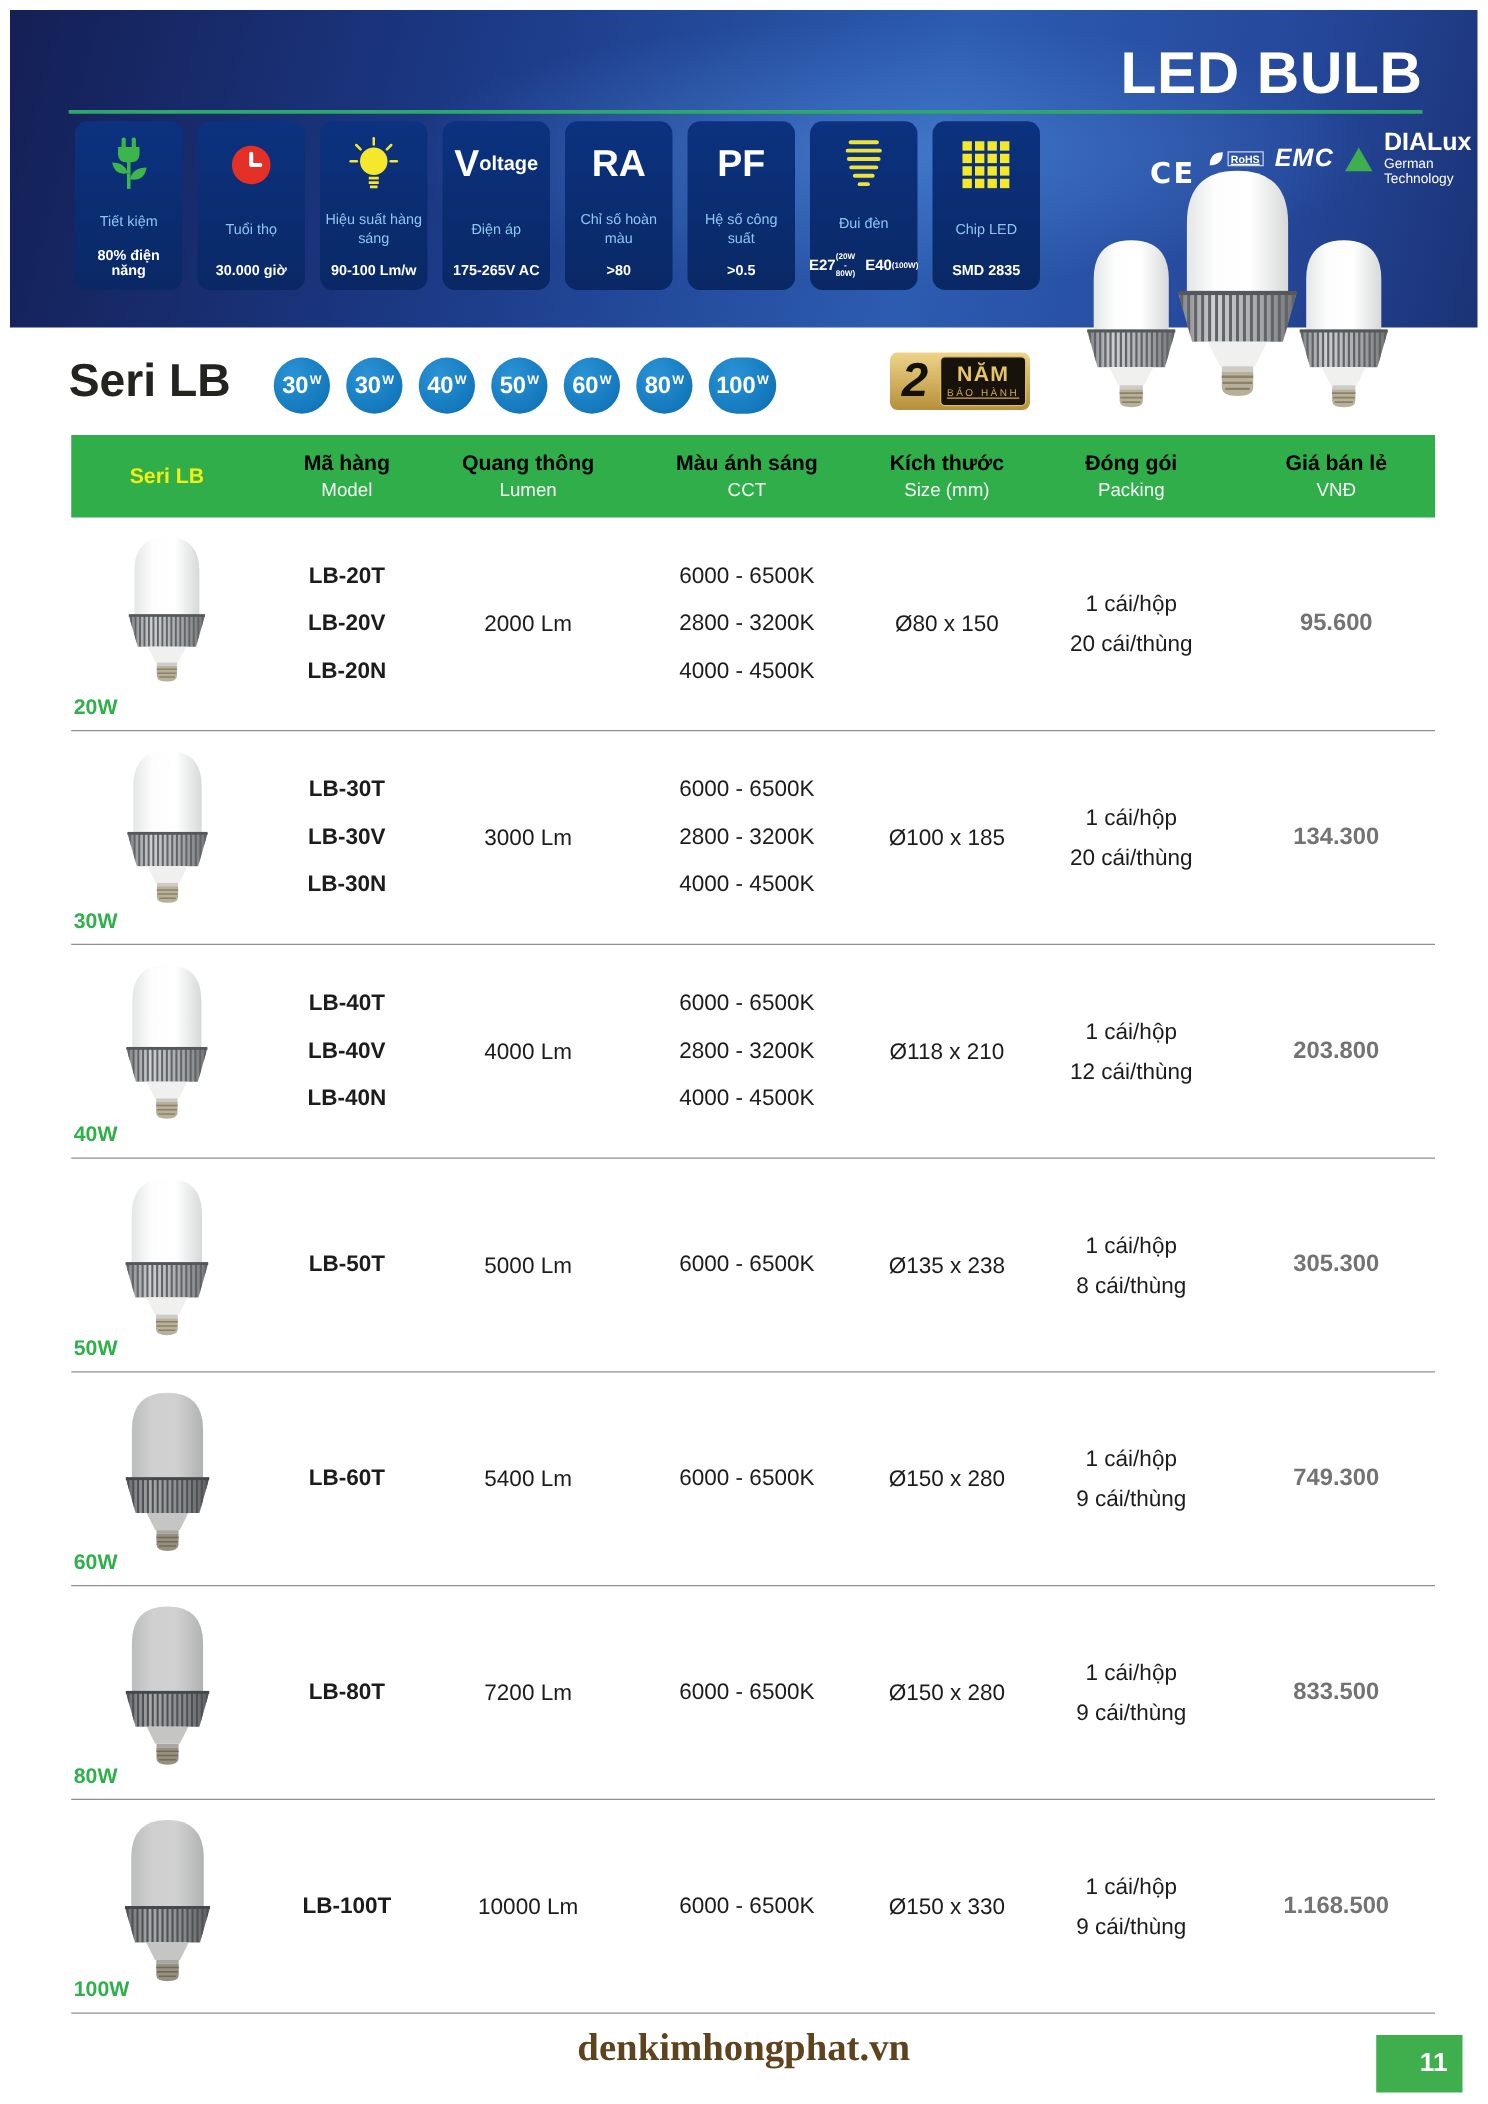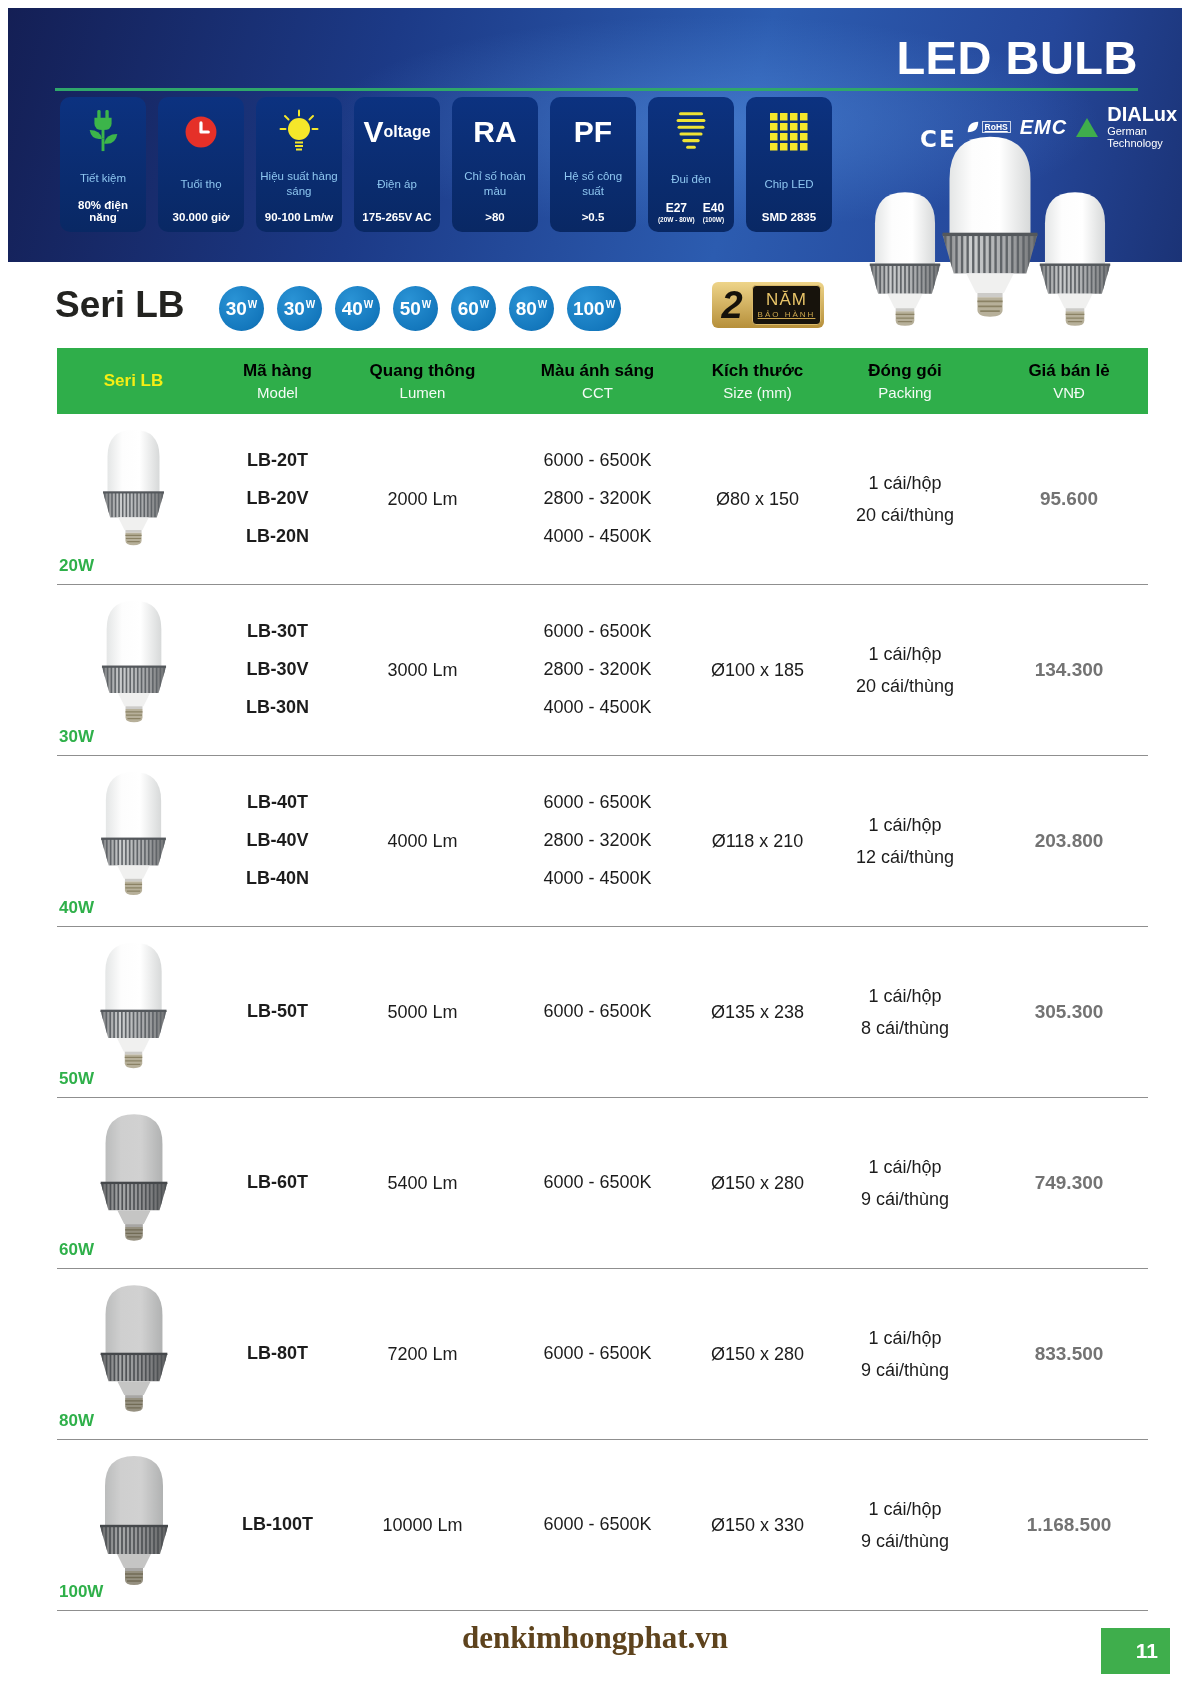--- a/index.html
+++ b/index.html
@@ -17,21 +17,21 @@
   .feature-cards{position:absolute;left:52px;top:89px;display:flex;gap:12px;}
   .feature-card{width:86px;height:135px;background:linear-gradient(180deg,#0c3280,#092864);
     border-radius:10px;display:flex;flex-direction:column;align-items:center;
     padding:10px 4px 9px 4px;box-sizing:border-box;}
   .feature-icon{height:50px;display:flex;align-items:center;justify-content:center;color:#fff;}
   .feature-heading-big{font-size:30px;font-weight:800;color:#fff;line-height:1;}
   .feature-heading-rest{font-size:16px;font-weight:800;color:#fff;}
   .feature-label{color:#8ec6f0;font-size:11.5px;line-height:1.3;text-align:center;flex:1;
     display:flex;align-items:center;justify-content:center;}
   .feature-value{color:#fff;font-size:11.5px;font-weight:bold;text-align:center;display:flex;justify-content:center;}
-  .socket{display:flex;flex-direction:column;align-items:center;margin:0 4px;}
+  .socket{display:flex;flex-direction:row;align-items:center;margin:0 4px;}
   .socket-v{font-size:12px;font-weight:bold;}
   .socket-sub{font-size:6.5px;font-weight:bold;margin-top:1px;}
 
   
   .certs{position:absolute;left:912px;top:94px;display:flex;align-items:center;gap:9px;color:#fff;}
   .cert-ce{font-size:23px;font-weight:bold;letter-spacing:2px;font-family:"DejaVu Sans",sans-serif;margin-top:24px;}
   .cert-rohs{display:flex;align-items:center;gap:2px;text-decoration:underline;}
   .rohs-text{font-size:8.5px;font-weight:bold;border:1px solid rgba(255,255,255,.75);padding:1px 2px;line-height:1;}
   .cert-emc{font-size:20px;font-weight:800;letter-spacing:1px;font-style:italic;}
   .cert-tri{width:0;height:0;border-left:11px solid transparent;border-right:11px solid transparent;border-bottom:19px solid #3fae4c;}
@@ -50,21 +50,21 @@
   .watt-badge.wide{min-width:54px;border-radius:26px;}
   .watt-num{font-size:19px;font-weight:800;}
   .watt-w{font-size:10px;font-weight:800;margin-top:-9px;margin-left:1px;}
 
   .warranty{position:absolute;left:712px;top:282px;width:112px;height:46px;display:flex;
     background:linear-gradient(180deg,#eed489,#b68f3a);border-radius:6px;overflow:hidden;}
   .warranty-num{width:40px;display:flex;align-items:center;justify-content:center;
     font-size:38px;font-weight:800;font-style:italic;color:#14110a;}
   .warranty-right{flex:1;background:#17130c;margin:3px 3px 3px 0;border-radius:4px;
     border:1px solid #d9b96a;display:flex;flex-direction:column;align-items:center;justify-content:center;}
-  .warranty-nam{color:#e8c468;font-weight:400;font-size:17px;letter-spacing:1px;line-height:1;}
+  .warranty-nam{color:#e8c468;font-weight:700;font-size:17px;letter-spacing:1px;line-height:1;}
   .warranty-bh{color:#cfa84e;font-size:8px;letter-spacing:2px;margin-top:2px;text-decoration:underline;}
 
   
   .table{position:absolute;left:57px;top:348px;width:1091px;}
   .t-head{display:grid;grid-template-columns:153px 135px 155px 195px 125px 170px 158px;
     background:#2fae4a;height:66px;align-items:center;}
   .th{display:flex;flex-direction:column;align-items:center;justify-content:center;gap:3px;}
   .th1{color:#000000;font-size:17px;font-weight:bold;}
   .th2{color:rgba(255,255,255,.95);font-size:15px;min-height:15px;}
   .th1.seri-yellow{color:#f5ee14;}

